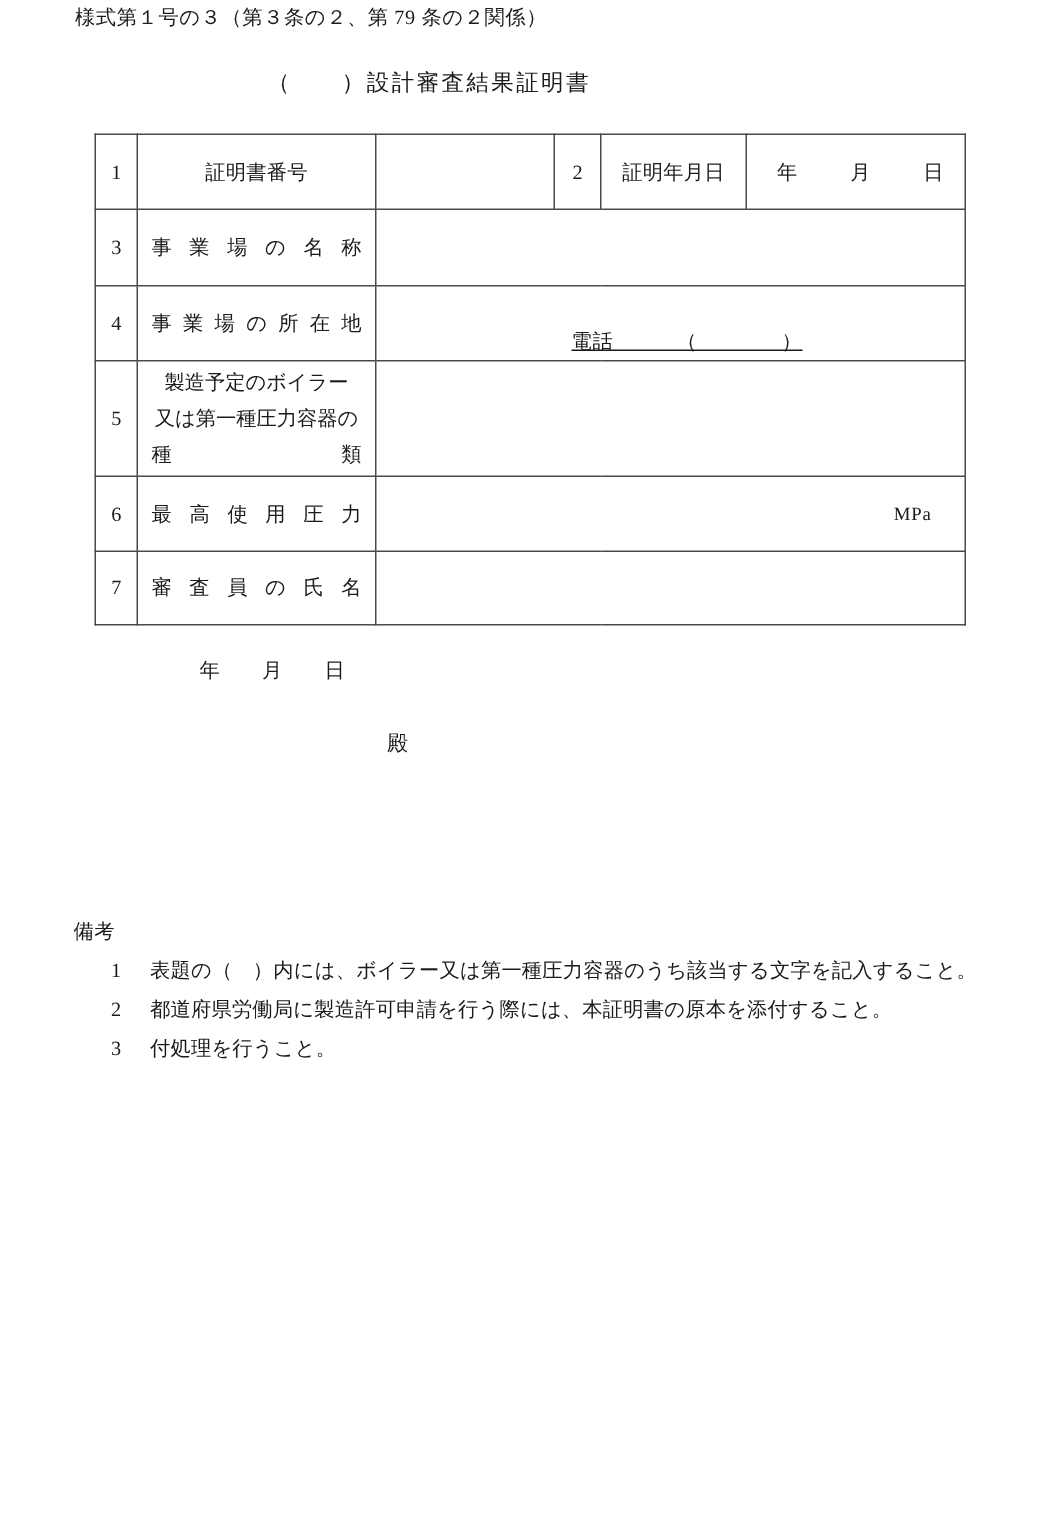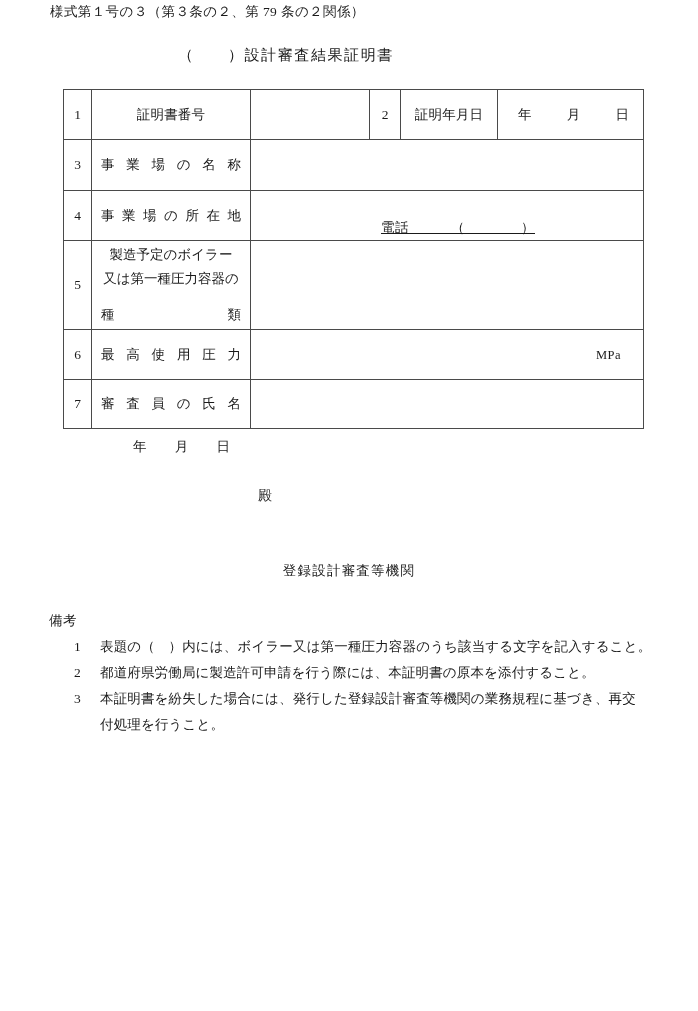--- a/index.html
+++ b/index.html
@@ -89,21 +89,20 @@
     line-height: 24px;
   }
   .lbl-multi .ln {
     display: block;
     white-space: nowrap;
     text-align: center;
   }
   .lbl-multi .ln.just {
     text-align: justify;
     text-align-last: justify;
-    margin-top: 12px;
   }
 
   .r1 { height: 50px; }
   .r3 { height: 51px; }
   .r4 { height: 50px; }
   .r5 { height: 75px; }
   .r6 { height: 50px; }
   .r7 { height: 49px; }
 
   .c-val { width: 118px; }
@@ -269,37 +268,35 @@
         <td class="c-label">
           <span class="lbl">審査員の氏名</span>
         </td>
         <td colspan="4"></td>
       </tr>
     </tbody>
   </table>
 
   <div class="date-blank">年　　月　　日</div>
   <div class="addressee">殿</div>
-  <div class="issuer">登録設計審査等機関</div>
 
   <div class="remarks">
     <div class="remarks-title">備考</div>
 
     <div class="note">
       <span class="note-num">1</span>
       <span class="note-text">表題の（　）内には、ボイラー又は第一種圧力容器のうち該当する文字を記入すること。</span>
     </div>
 
     <div class="note">
       <span class="note-num">2</span>
       <span class="note-text">都道府県労働局に製造許可申請を行う際には、本証明書の原本を添付すること。</span>
     </div>
 
     <div class="note">
       <span class="note-num">3</span>
       <span class="note-text">
-        <span>本証明書を紛失した場合には、発行した登録設計審査等機関の業務規程に基づき、再交</span>
         <span class="cont">付処理を行うこと。</span>
       </span>
     </div>
   </div>
 
 </div>
 
 </body></html>

